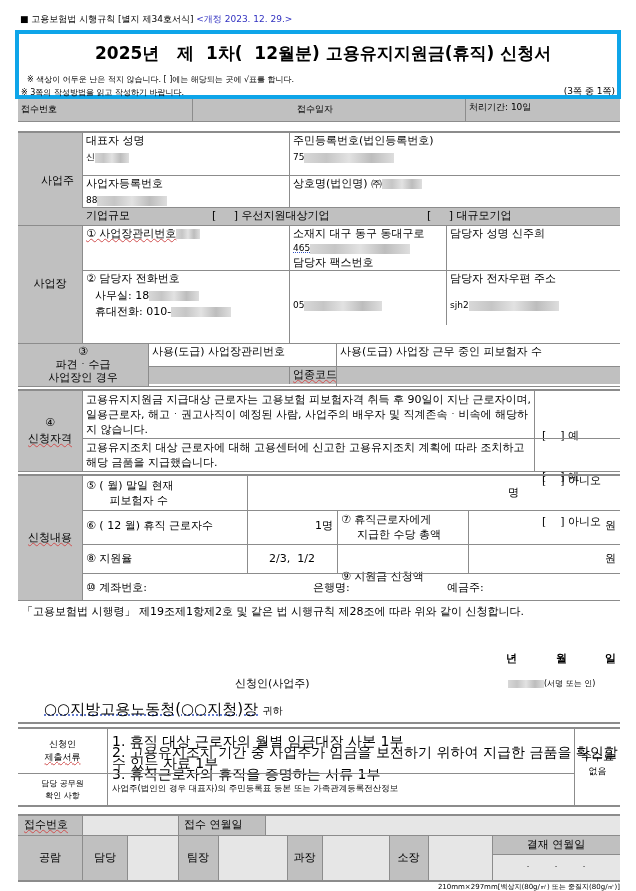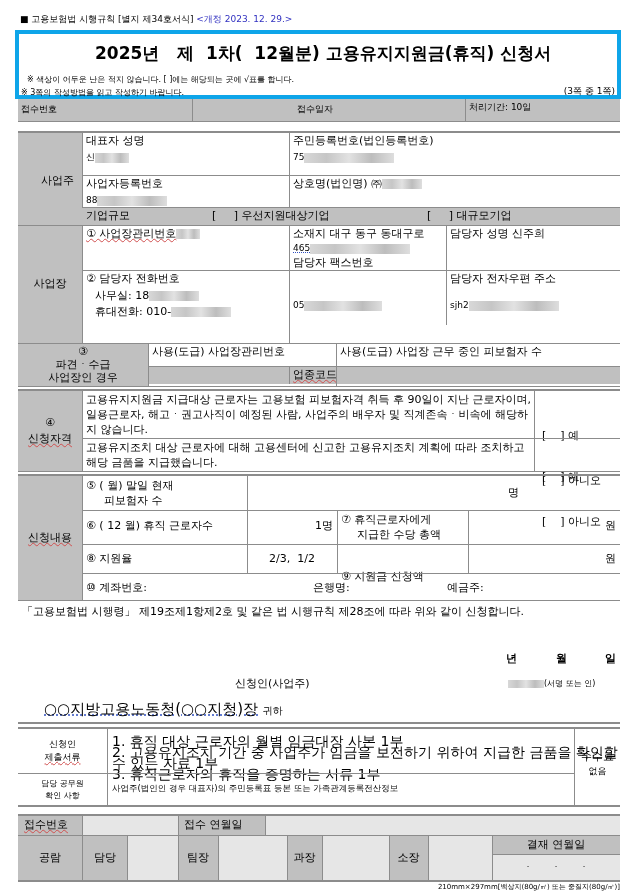--- a/index.html
+++ b/index.html
@@ -131,21 +131,21 @@
   <div>[    ] 아니오</div>
 </div>
 <div class="hline" style="left:18px;top:471px;width:602px;"></div>
 
 <div class="hline2" style="left:18px;top:474px;width:602px;"></div>
 <div class="abs gray" style="left:18px;top:476px;width:64px;height:124px;">
   <div class="abs center redu" style="left:0;width:64px;top:54px;">신청내용</div>
 </div>
 <div class="vl" style="left:82px;top:476px;height:124px;"></div>
 
-<div class="cell" style="left:83px;top:477px;line-height:15px;">
+<div class="cell" style="left:83px;top:477px;line-height:15px;text-align:center;">
   <div>⑤ (    월) 말일 현재</div>
   <div style="padding-left:18px;">피보험자 수</div>
 </div>
 <div class="vl" style="left:247px;top:476px;height:84px;"></div>
 <div class="cell" style="left:505px;top:485px;">명</div>
 <div class="hline" style="left:82px;top:510px;width:538px;"></div>
 
 <div class="cell" style="left:83px;top:518px;">⑥ ( 12 월) 휴직 근로자수</div>
 <div class="cell right" style="left:248px;top:518px;width:88px;">1명</div>
 <div class="vl" style="left:337px;top:510px;height:50px;"></div>

